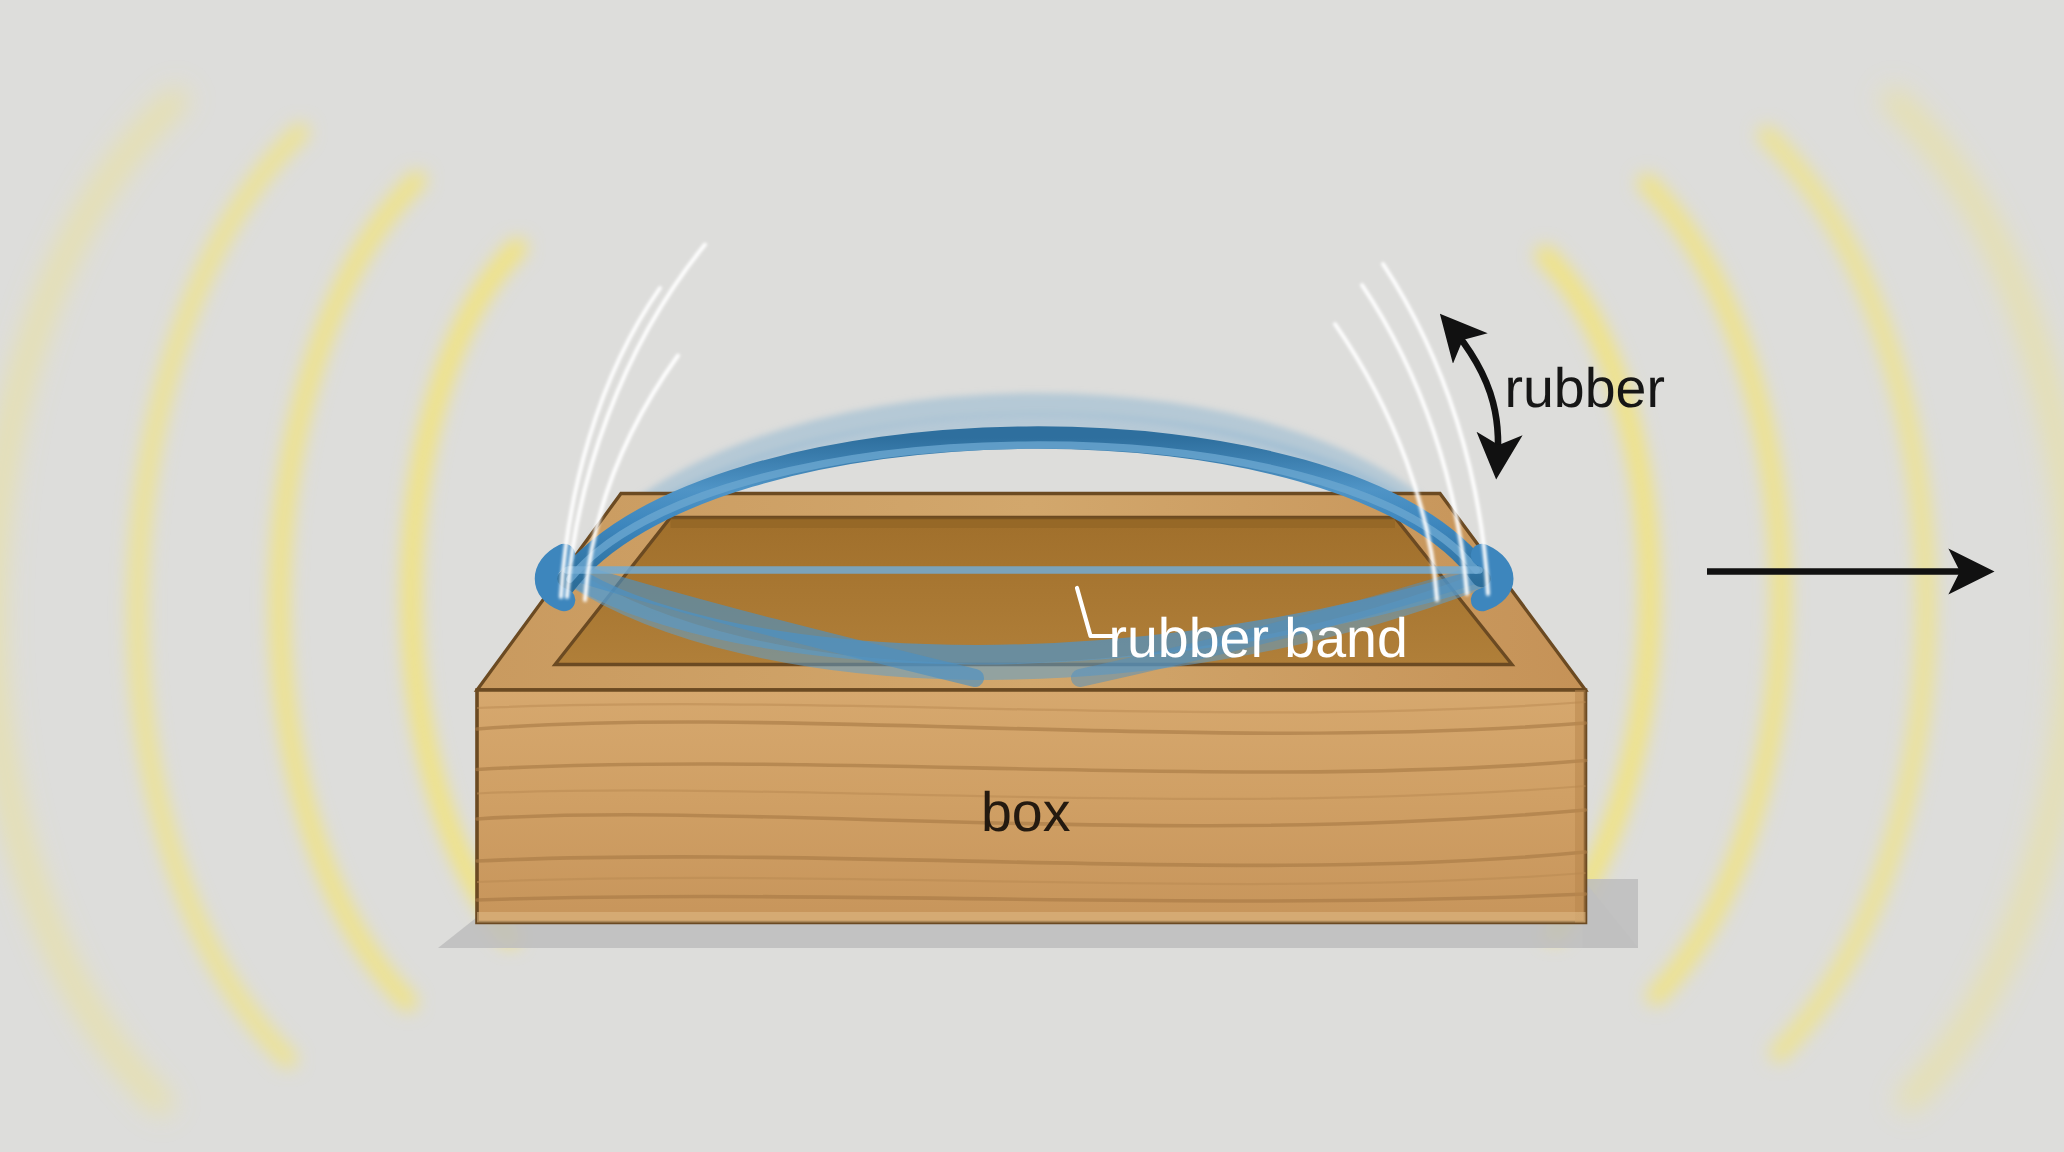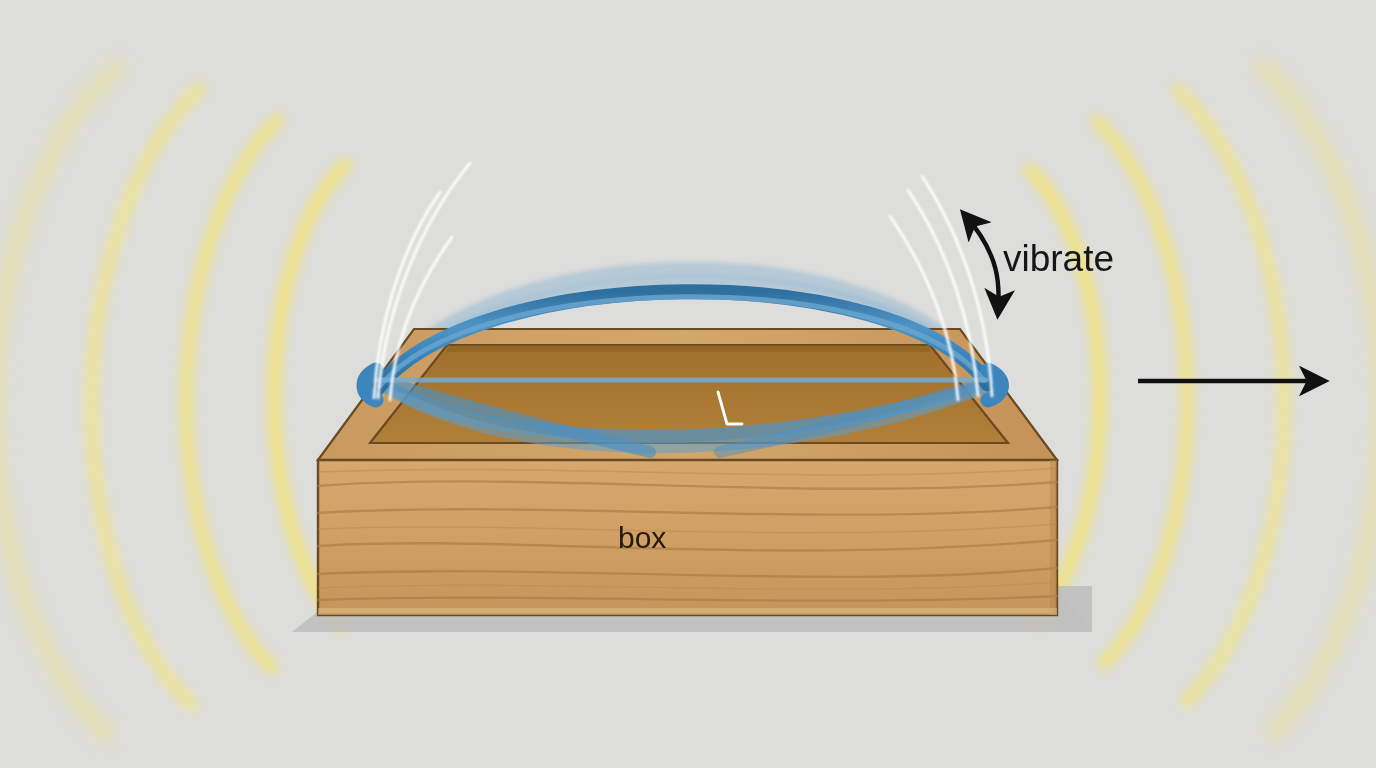--- a/index.html
+++ b/index.html
@@ -39,23 +39,23 @@
     font-size: 37px;
     color: #161616;
   }
   .lbl-rubber {
     left: 739px;
     top: 405px;
     font-size: 37px;
     color: #ffffff;
   }
   .lbl-box {
-    left: 618px;
+    left: 654px;
     top: 521px;
-    font-size: 30px;
+    font-size: 37px;
     color: #241a10;
   }
 </style>
 </head>
 <body>
 
 <div id="scene">
 
   <svg class="layer" viewBox="0 0 1376 768">
     <defs>
@@ -198,16 +198,17 @@
       </marker>
     </defs>
 
     <path d="M 965,215 C 1000,255 1000,285 998,312" fill="none" stroke="#111111" stroke-width="4.4" marker-start="url(#arrowHead)" marker-end="url(#arrowHeadTail)"></path>
 
     <path d="M 1138,381 L 1322,381" fill="none" stroke="#111111" stroke-width="4.4" marker-end="url(#arrowHeadTail)"></path>
 
     <path d="M 718,392 L 727,424 L 742,424" fill="none" stroke="#ffffff" stroke-width="2.8" stroke-linecap="round" stroke-linejoin="round"></path>
   </svg>
 
-  <div class="lbl lbl-vibrate">vibrate</div>
+  <div class="lbl lbl-vibrate">rubber</div>
+  <div class="lbl lbl-rubber">rubber band</div>
   <div class="lbl lbl-box">box</div>
 
 </div>
 
 </body></html>

